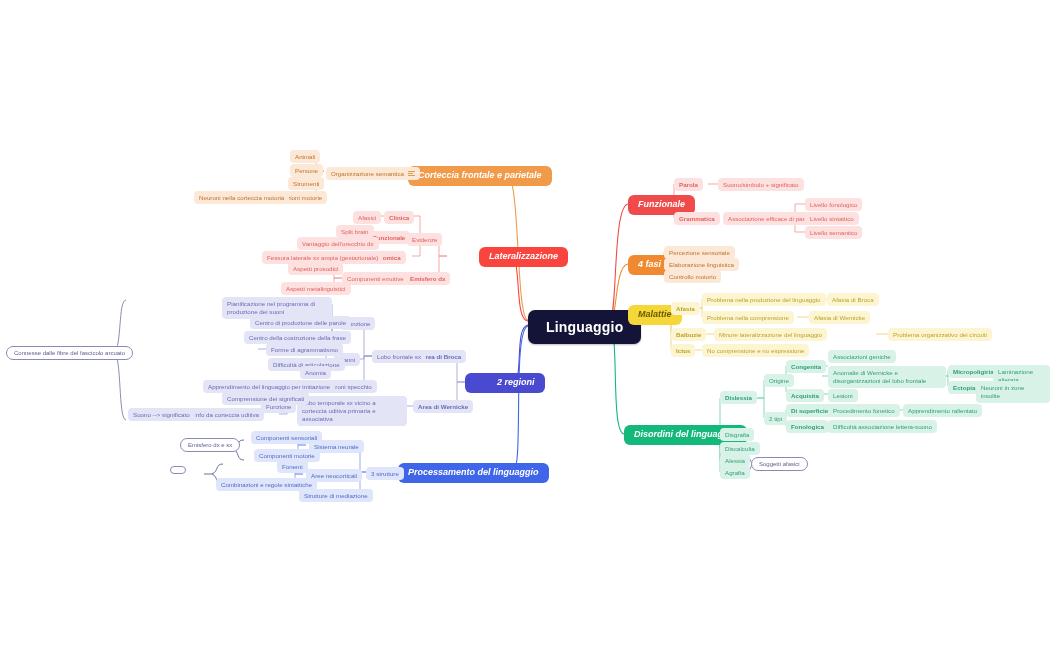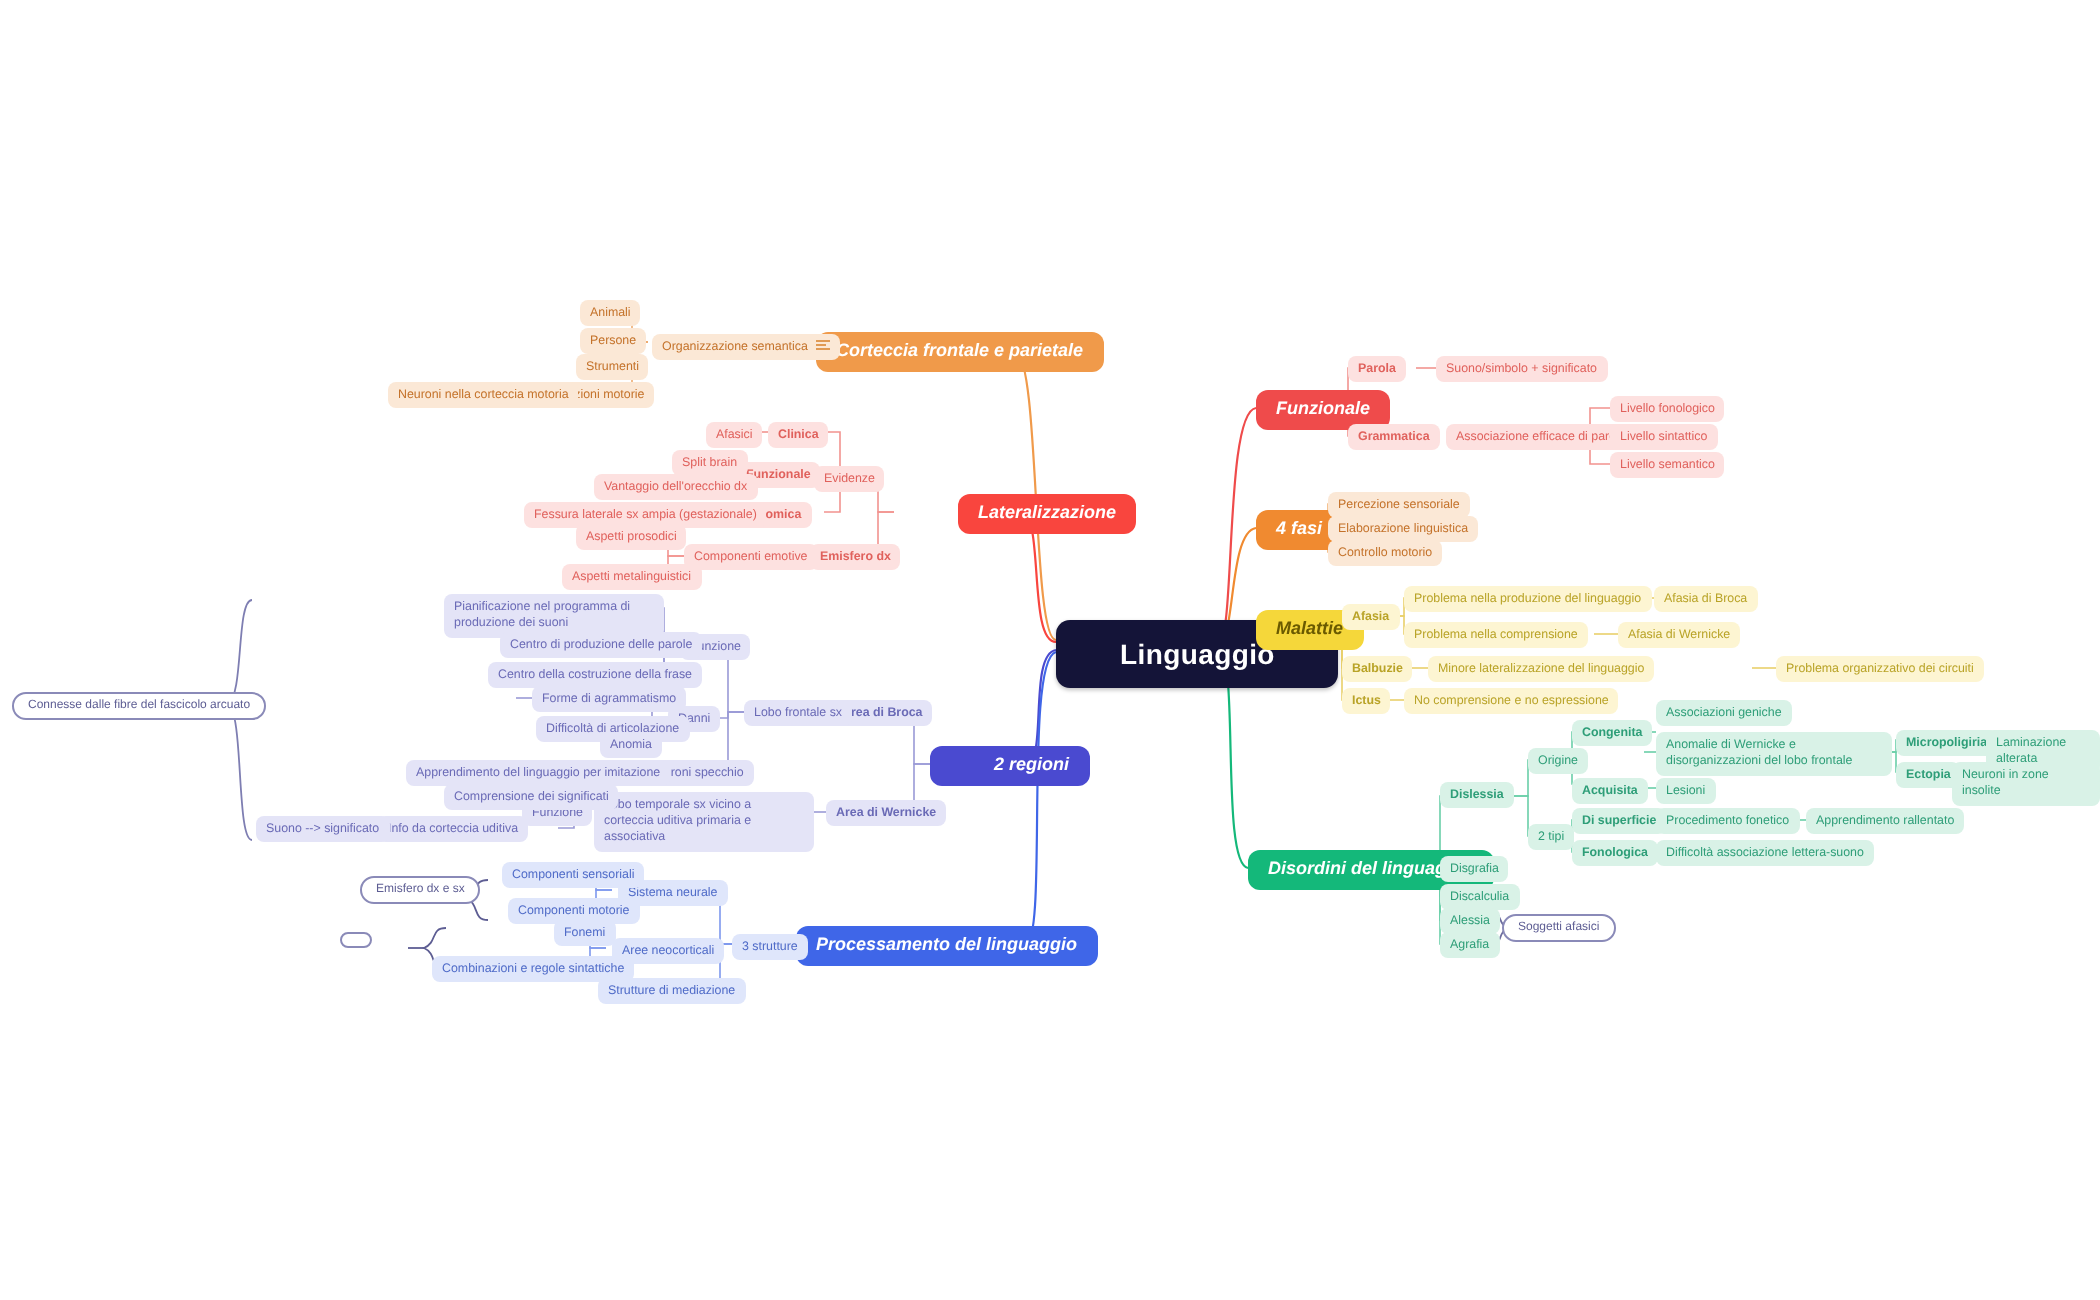--- a/index.html
+++ b/index.html
@@ -10,21 +10,21 @@
   }
   #canvas{position:absolute;inset:0;}
   svg.links{position:absolute;left:0;top:0;width:1050px;height:650px;pointer-events:none;}
 
   .node{position:absolute;box-sizing:border-box;white-space:normal;}
 
   
   .central{
     background:#141438;color:#ffffff;border-radius:7px;
     font-size:14px;font-weight:600;letter-spacing:.2px;
-    padding:9px 32px;text-align:center;
+    padding:9px 18px;text-align:center;
     box-shadow:0 1px 2px rgba(0,0,0,.25);
   }
 
   
   .l1{
     color:#ffffff;border-radius:6px;font-size:9px;font-weight:700;
     padding:5px 10px;text-align:center;line-height:1.1;font-style:italic;
   }
   .l1.c-orange{background:#f09a4a;}
   .l1.c-red{background:#f9453e;}

